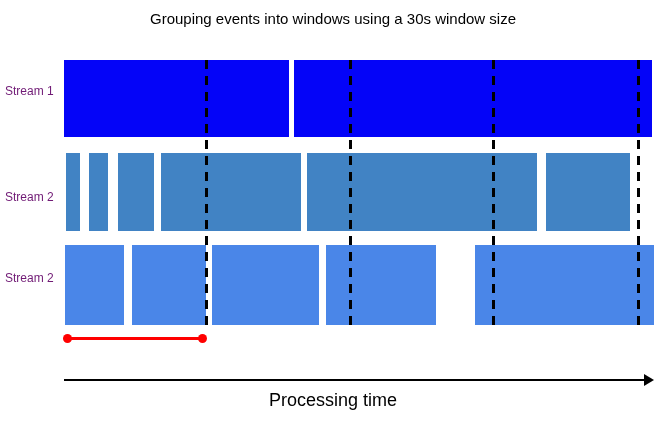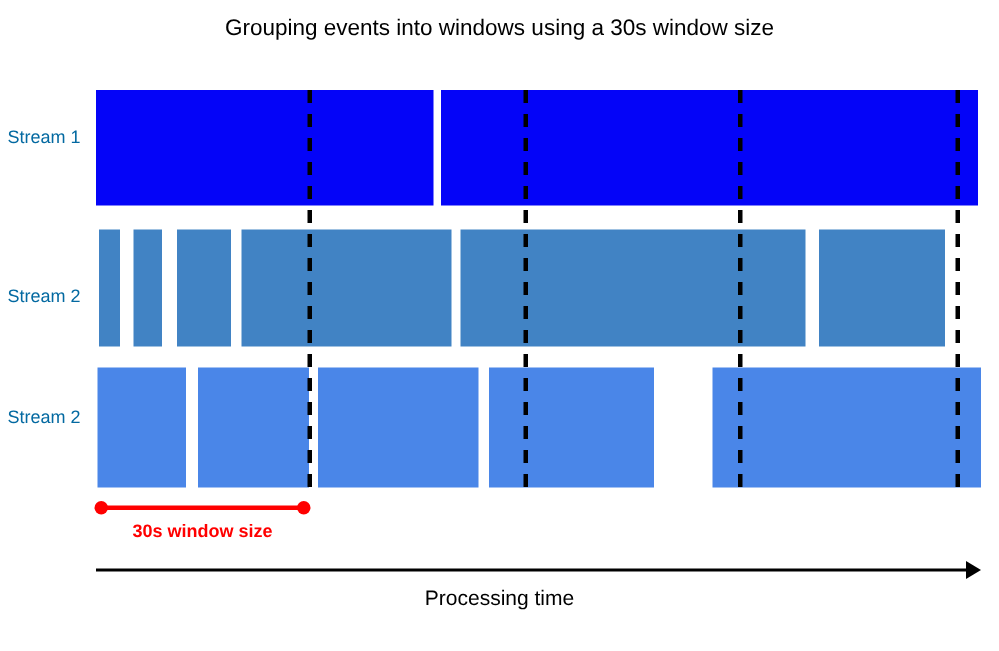--- a/index.html
+++ b/index.html
@@ -9,21 +9,21 @@
     font-family:"Liberation Sans", sans-serif;
     color:#000;
   }
   .figure{position:absolute;inset:0;}
   .title{
     position:absolute;top:10px;left:0;width:100%;
     text-align:center;font-size:15px;color:#000;
   }
   .row-label{
     position:absolute;left:5px;width:55px;
-    font-size:12px;line-height:14px;color:#0369a1;text-align:left;
+    font-size:12px;line-height:14px;color:#701a75;text-align:left;
   }
   .row-label.r0{top:84px;}
   .row-label.r1{top:190px;}
   .row-label.r2{top:271px;}
   .bar{position:absolute;z-index:1;}
   .boundary{
     position:absolute;z-index:2;width:3px;
     background:repeating-linear-gradient(to bottom,#000 0 9px,transparent 9px 16px);
   }
   
@@ -42,21 +42,21 @@
   
   .axis-line{
     position:absolute;left:64px;top:379px;width:582px;height:2px;background:#000;
   }
   .axis-arrow{
     position:absolute;left:644px;top:374px;width:0;height:0;
     border-left:10px solid #000;border-top:6px solid transparent;border-bottom:6px solid transparent;
   }
   .axis-label{
     position:absolute;left:0;top:390px;width:100%;
-    text-align:center;font-size:14px;color:#000;
+    text-align:center;font-size:18px;color:#000;
   }
 </style>
 </head>
 <body>
 
 <div class="figure">
 
   <div class="title">Grouping events into windows using a 30s window size</div>
 
   <div class="row-label r0">Stream 1</div>
@@ -82,19 +82,18 @@
   <div id="boundaries-layer">
       <div class="boundary" style="left: 204.5px; top: 60px; height: 265px;"></div>
       <div class="boundary" style="left: 348.5px; top: 60px; height: 265px;"></div>
       <div class="boundary" style="left: 492px; top: 60px; height: 265px;"></div>
       <div class="boundary" style="left: 636.5px; top: 60px; height: 265px;"></div>
     </div>
 
   <div class="measure-line" style="background: rgb(255, 0, 0);"></div>
   <div class="measure-dot left" style="background: rgb(255, 0, 0);"></div>
   <div class="measure-dot right" style="background: rgb(255, 0, 0);"></div>
-  <div class="measure-label" style="color: rgb(255, 0, 0);">30s window size</div>
 
   <div class="axis-line"></div>
   <div class="axis-arrow"></div>
   <div class="axis-label">Processing time</div>
 
 </div>
 
 </body></html>

